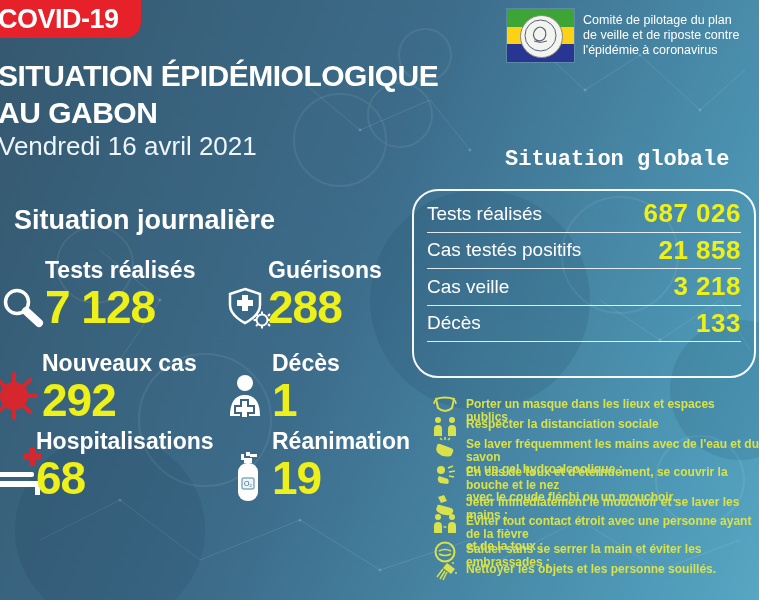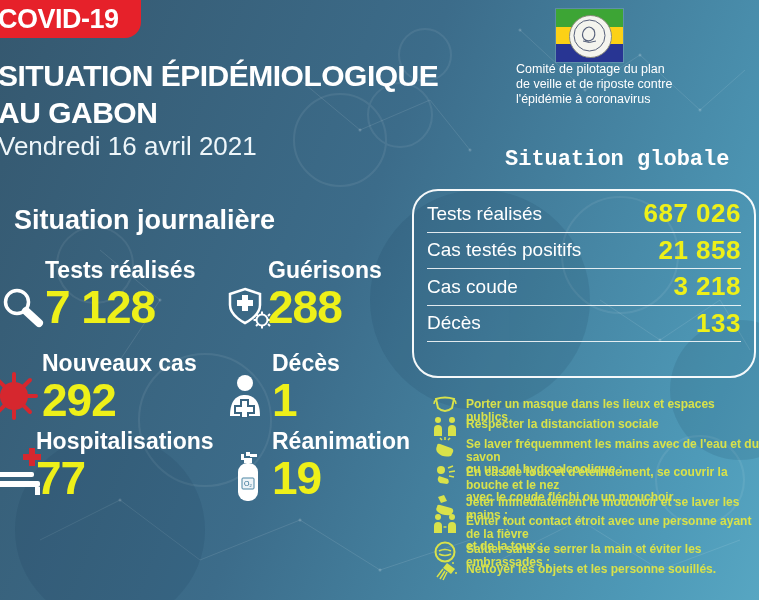--- a/index.html
+++ b/index.html
@@ -12,21 +12,21 @@
 
   
   .badge{
     position:absolute;left:0;top:0;width:141px;height:38px;
     background:#e6212a;border-radius:0 0 16px 0;
     display:flex;align-items:center;
   }
   .badge span{color:#fff;font-weight:bold;font-size:27px;letter-spacing:-0.5px;margin-left:-2px;}
 
   
-  .org{position:absolute;left:507px;top:9px;display:flex;align-items:center;flex-direction:column;}
+  .org{position:absolute;left:507px;top:9px;display:flex;align-items:center;}
   .flag{position:relative;width:67px;height:53px;box-shadow:0 0 0 1px rgba(255,255,255,0.15);}
   .flag .stripe{width:100%;height:33.33%;}
   .emblem{
     position:absolute;left:13px;top:6px;width:41px;height:41px;border-radius:50%;
     background:#f4f4ee;border:1px solid #8a8a7a;
   }
   .org-text{margin-left:9px;color:#ffffff;font-size:12.5px;line-height:15px;font-weight:500;}
 
   
   .title{position:absolute;left:-2px;top:57px;color:#fff;font-weight:bold;
@@ -194,21 +194,21 @@
   </div>
 
   <svg class="stat-icon" style="left:-12px;top:440px" width="62" height="56" viewBox="0 0 62 56">
     <path d="M41 8 h6 v6 h6 v6 h-6 v6 h-6 v-6 h-6 v-6 h6 Z" fill="#d6272e"></path>
     <rect x="2" y="32" width="44" height="5" rx="2" fill="#fff"></rect>
     <rect x="0" y="41" width="52" height="6" rx="2" fill="#fff"></rect>
     <rect x="47" y="47" width="5" height="8" fill="#fff"></rect>
   </svg>
   <div class="stat" style="left:36px;top:428px">
     <div class="label">Hospitalisations</div>
-    <div class="value">77</div>
+    <div class="value">68</div>
   </div>
 
   <svg class="stat-icon" style="left:234px;top:450px" width="32" height="52" viewBox="0 0 32 52">
     <rect x="12" y="2" width="4" height="4" fill="#fff"></rect>
     <rect x="7" y="4" width="3" height="6" fill="#fff"></rect>
     <rect x="16" y="4" width="7" height="3" fill="#fff"></rect>
     <rect x="10" y="8" width="8" height="5" fill="#fff"></rect>
     <rect x="4" y="13" width="20" height="38" rx="9" fill="#fff"></rect>
     <rect x="8" y="28" width="12" height="11" rx="1" fill="#eef4f8" stroke="#4a85a3" stroke-width="1"></rect>
     <text x="14" y="36" font-size="7" fill="#2a6b8f" text-anchor="middle" font-family="Liberation Sans,sans-serif">O₂</text>
@@ -222,21 +222,21 @@
   <div class="gtable">
     <div class="grow">
       <span class="glabel">Tests réalisés</span>
       <span class="gvalue">687 026</span>
     </div>
     <div class="grow">
       <span class="glabel">Cas testés positifs</span>
       <span class="gvalue">21 858</span>
     </div>
     <div class="grow">
-      <span class="glabel">Cas coude</span>
+      <span class="glabel">Cas veille</span>
       <span class="gvalue">3 218</span>
     </div>
     <div class="grow">
       <span class="glabel">Décès</span>
       <span class="gvalue">133</span>
     </div>
   </div>
 
   <div class="measure" style="left:432px;top:398px">
     <svg class="m-icon" width="24" height="20" viewBox="0 0 24 20">

